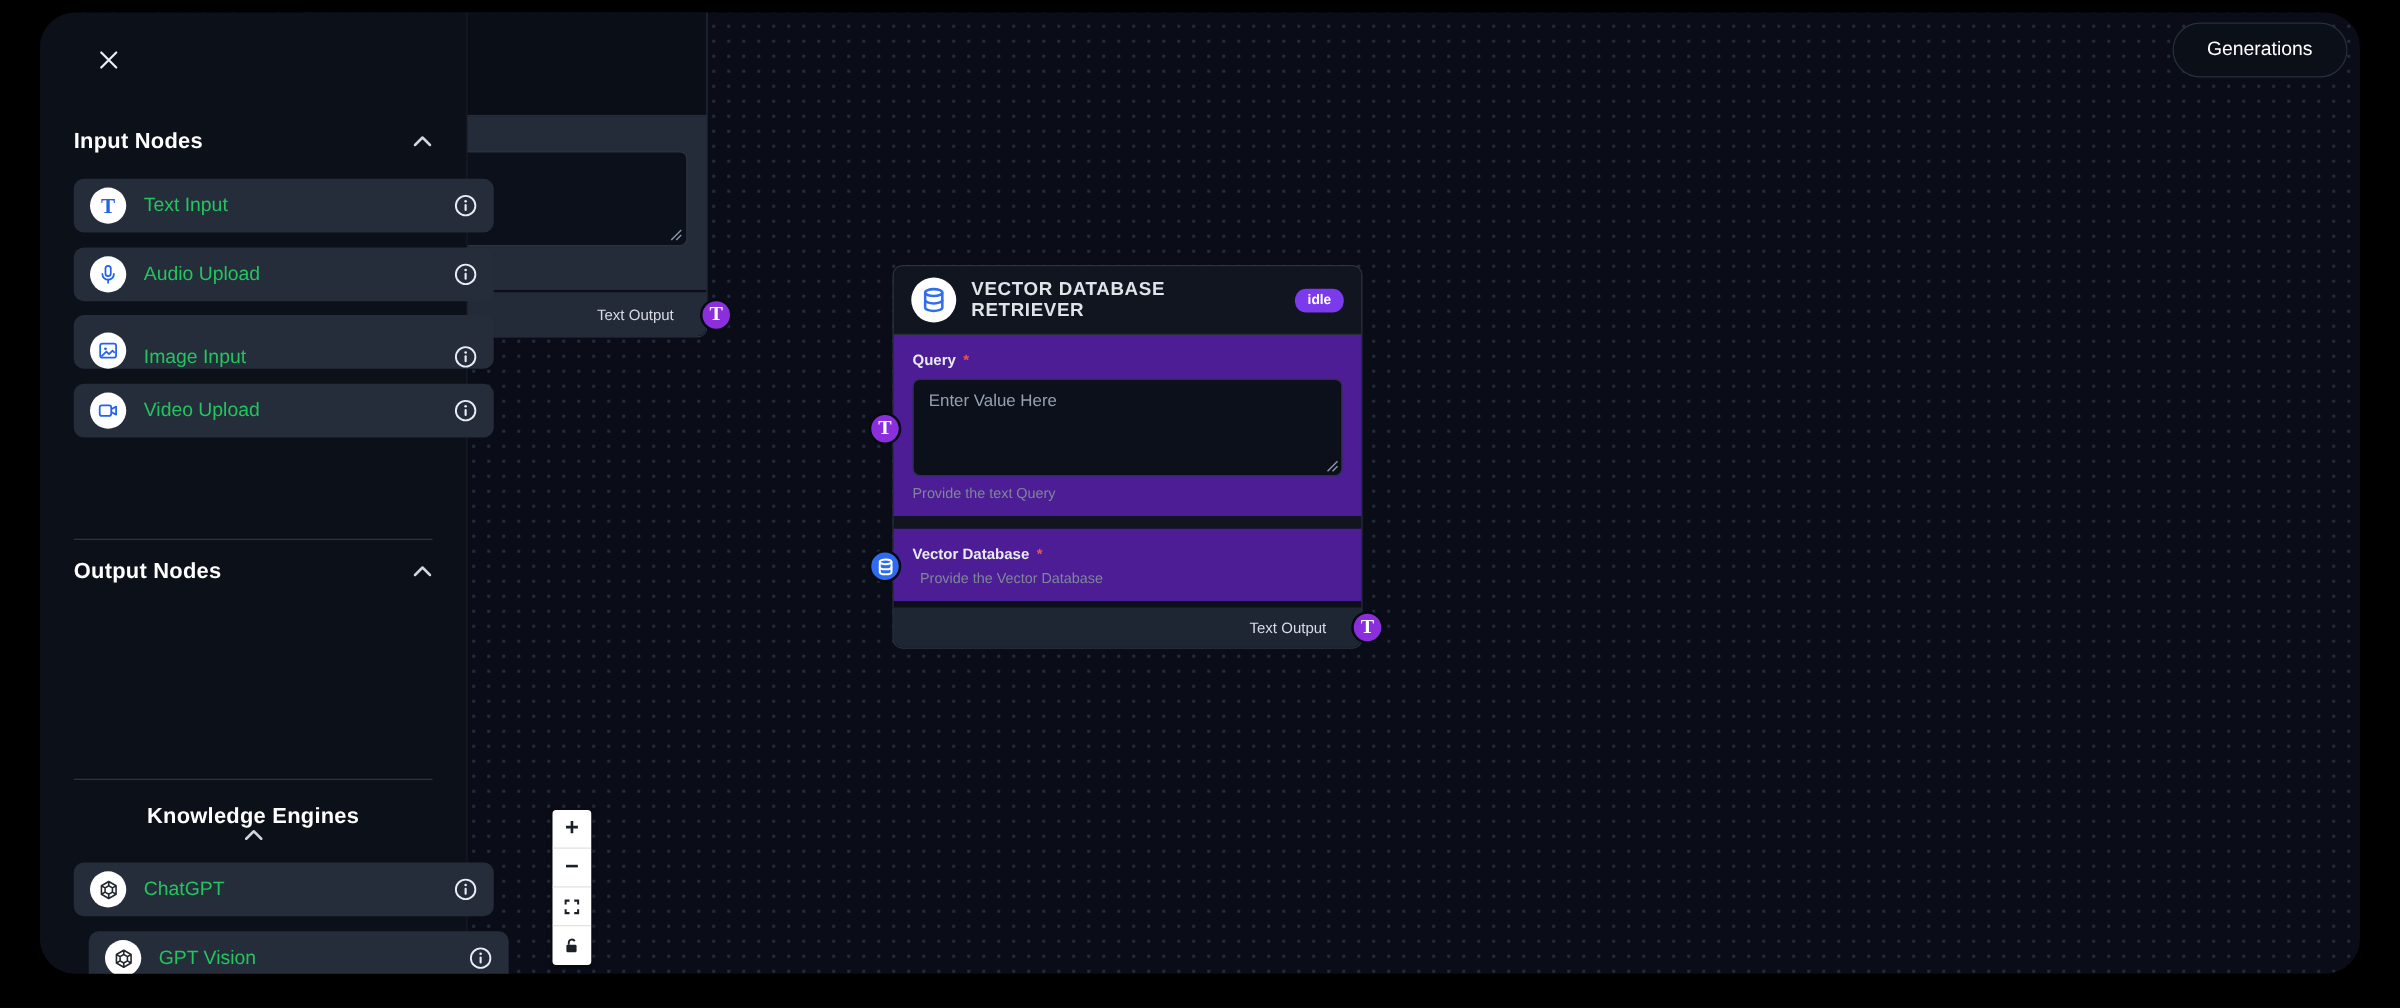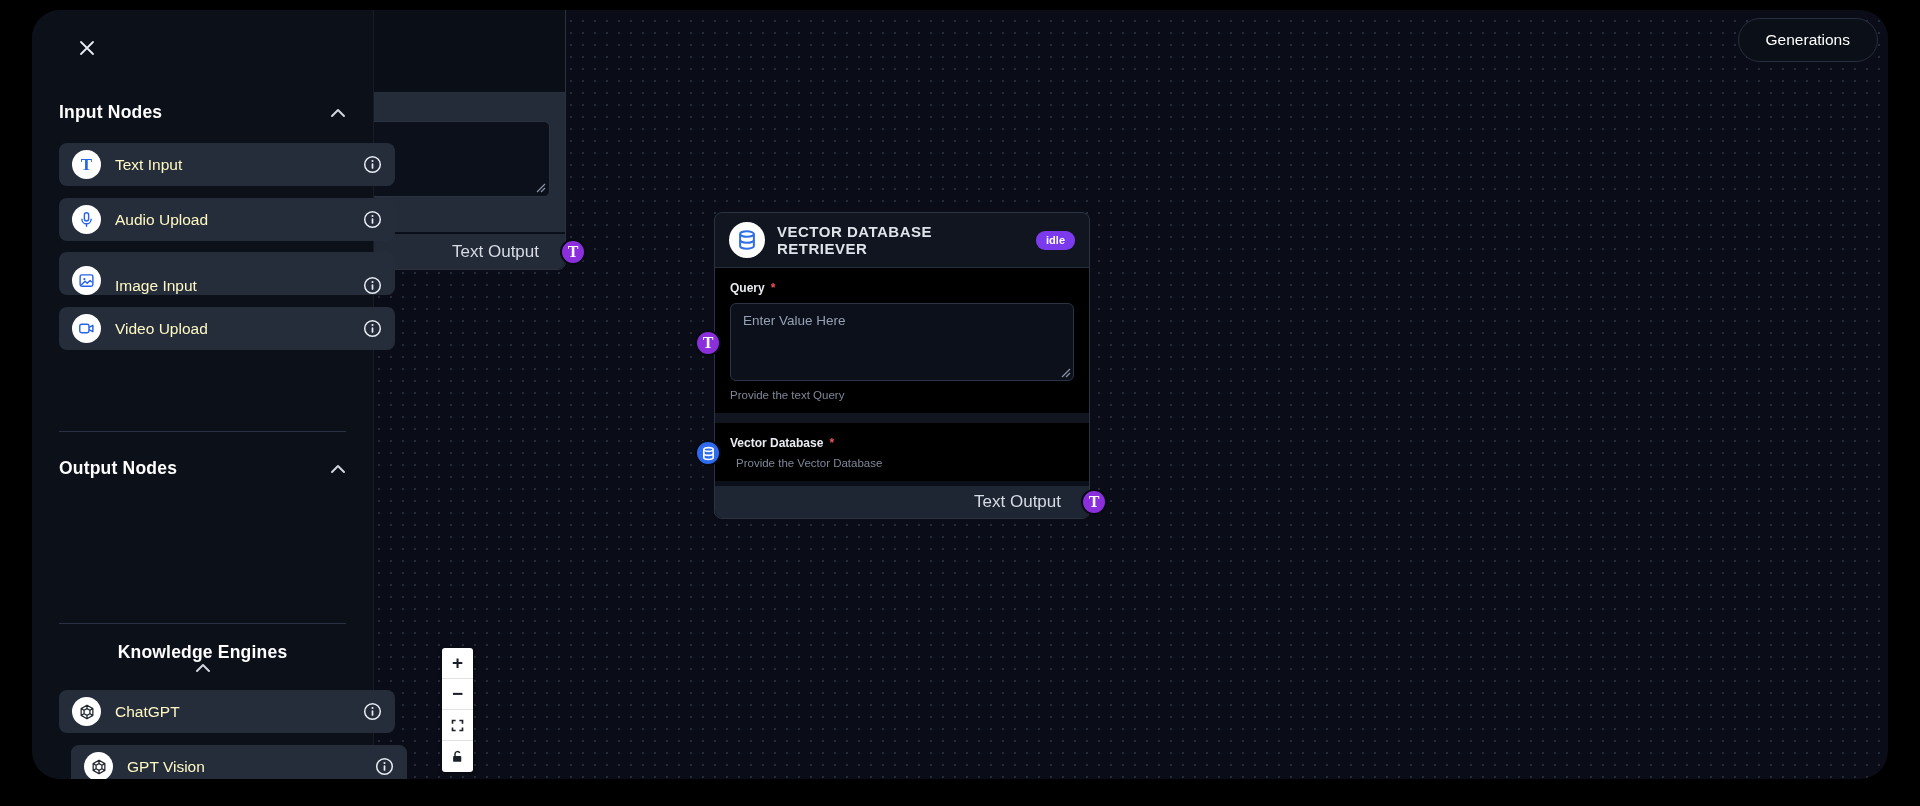--- a/index.html
+++ b/index.html
@@ -21,52 +21,52 @@
   .sec-title { font-size:17.5px; font-weight:bold; color:#ffffff; letter-spacing:0.2px; }
   .chev { width:16px; height:10px; }
   .divider { position:absolute; left:27px; right:27px; height:1px; background:#2a3242; }
 
   .side-item { position:absolute; left:27px; width:336px; height:43px; background:#252d3b;
                border-radius:8px; display:flex; align-items:center; padding:0 13px; gap:14px; cursor:pointer; }
   .icon-circle { width:29px; height:29px; border-radius:50%; background:#ffffff; flex:0 0 29px;
                  display:flex; align-items:center; justify-content:center; }
   .icon-circle.tg { background:radial-gradient(circle at 35% 30%, #3fb9f0, #1f8fd4); }
   .serif-t { font-family:"Liberation Serif", serif; font-weight:bold; font-size:17px; color:#2563eb; line-height:1; }
-  .side-label { flex:1; font-size:15.5px; color:#fef9c3; }
+  .side-label { flex:1; font-size:15.5px; color:#22c55e; }
   .info-btn { width:19px; height:19px; flex:0 0 19px; cursor:pointer; }
 
   
   .pnode { position:absolute; left:212px; top:-24px; width:322px; z-index:1;
            border:1px solid #2a3240; border-radius:8px; background:#10151f; }
   .pnode-header { height:106px; background:#0a0e16; border-bottom:1px solid #272f3d; border-radius:8px 8px 0 0; }
   .pnode-body { background:#242b39; padding:28px 15px 35px 8px; }
   .mini-ta { position:relative; width:100%; height:76px; background:#0b101b; border:1px solid #2b3342; border-radius:6px; }
   .pnode-footer { position:relative; height:37px; background:#232a38; border-top:2px solid #0b0f19;
                   border-radius:0 0 8px 8px; display:flex; align-items:center; justify-content:flex-end; padding-right:26px; }
-  .out-label { font-size:17px; color:#d6dbe4; }
+  .out-label { font-size:12px; color:#d6dbe4; }
 
   .handle { position:absolute; width:26px; height:26px; border-radius:50%; display:flex; align-items:center;
             justify-content:center; border:2px solid #070a12; cursor:crosshair; z-index:2; }
   .handle.purple { background:#8b2fdd; }
   .handle.blue { background:#2e6bf0; }
   .handle .t { font-family:"Liberation Serif", serif; font-weight:bold; font-size:16px; color:#fff; line-height:1; }
 
   .grip { position:absolute; right:3px; bottom:3px; }
 
   
   .vnode { position:absolute; left:682px; top:202px; width:376px; z-index:3; background:#10151f;
            border:1px solid #2b3342; border-radius:8px; }
   .vnode-header { height:55px; display:flex; align-items:center; gap:12px; padding:0 14px;
                   border-bottom:1px solid #262e3c; }
   .vnode-icon { width:36px; height:36px; border-radius:50%; background:#fff; flex:0 0 36px;
                 display:flex; align-items:center; justify-content:center; }
   .vnode-title { font-size:15px; font-weight:bold; color:#dfe3ea; letter-spacing:0.5px; }
   .badge { background:#7c3aed; color:#fff; font-size:11px; font-weight:bold; padding:3px 10px 4px;
            border-radius:9px; margin-left:6px; }
-  .sect { background:#000000; padding:13px 15px 12px; }
+  .sect { background:#4c1d95; padding:13px 15px 12px; }
   .field-label-row { display:flex; align-items:baseline; gap:6px; }
   .field-label { font-size:12px; font-weight:bold; color:#e8ebf1; }
   .req { color:#f05252; font-size:12px; font-weight:bold; }
   .query-ta { display:block; width:100%; height:78px; margin-top:8px; background:#0b101b;
               border:1px solid #2b3444; border-radius:6px; resize:none; outline:none;
               color:#cdd4e0; font-family:"Liberation Sans", sans-serif; font-size:13.5px; padding:9px 12px; }
   .query-ta::placeholder { color:#96a0b3; }
   .ta-wrap { position:relative; }
   .helper { margin-top:8px; font-size:11.5px; color:#7e8798; }
   .node-gap { height:10px; background:#10151f; }
@@ -258,21 +258,21 @@
       <svg class="info-btn" viewBox="0 0 20 20">
           <circle cx="10" cy="10" r="8.2" fill="none" stroke="#e8ecf3" stroke-width="1.6"></circle>
           <circle cx="10" cy="6.3" r="1.1" fill="#e8ecf3"></circle>
           <rect x="9.1" y="8.6" width="1.8" height="6" rx="0.9" fill="#e8ecf3"></rect>
         </svg>
     </div>
 
 
     <div class="divider" style="top:421px;"></div>
 
-    <div class="sec-head" style="top:448px;">
+    <div class="sec-head" style="top:436px;">
       <span class="sec-title">Output Nodes</span>
       <svg class="chev" viewBox="0 0 16 10">
           <polyline points="2,8 8,2 14,8" fill="none" stroke="#cfd6e0" stroke-width="2" stroke-linecap="round" stroke-linejoin="round"></polyline>
         </svg>
     </div>
 
 
 
     <div class="divider" style="top:613px;"></div>
 

